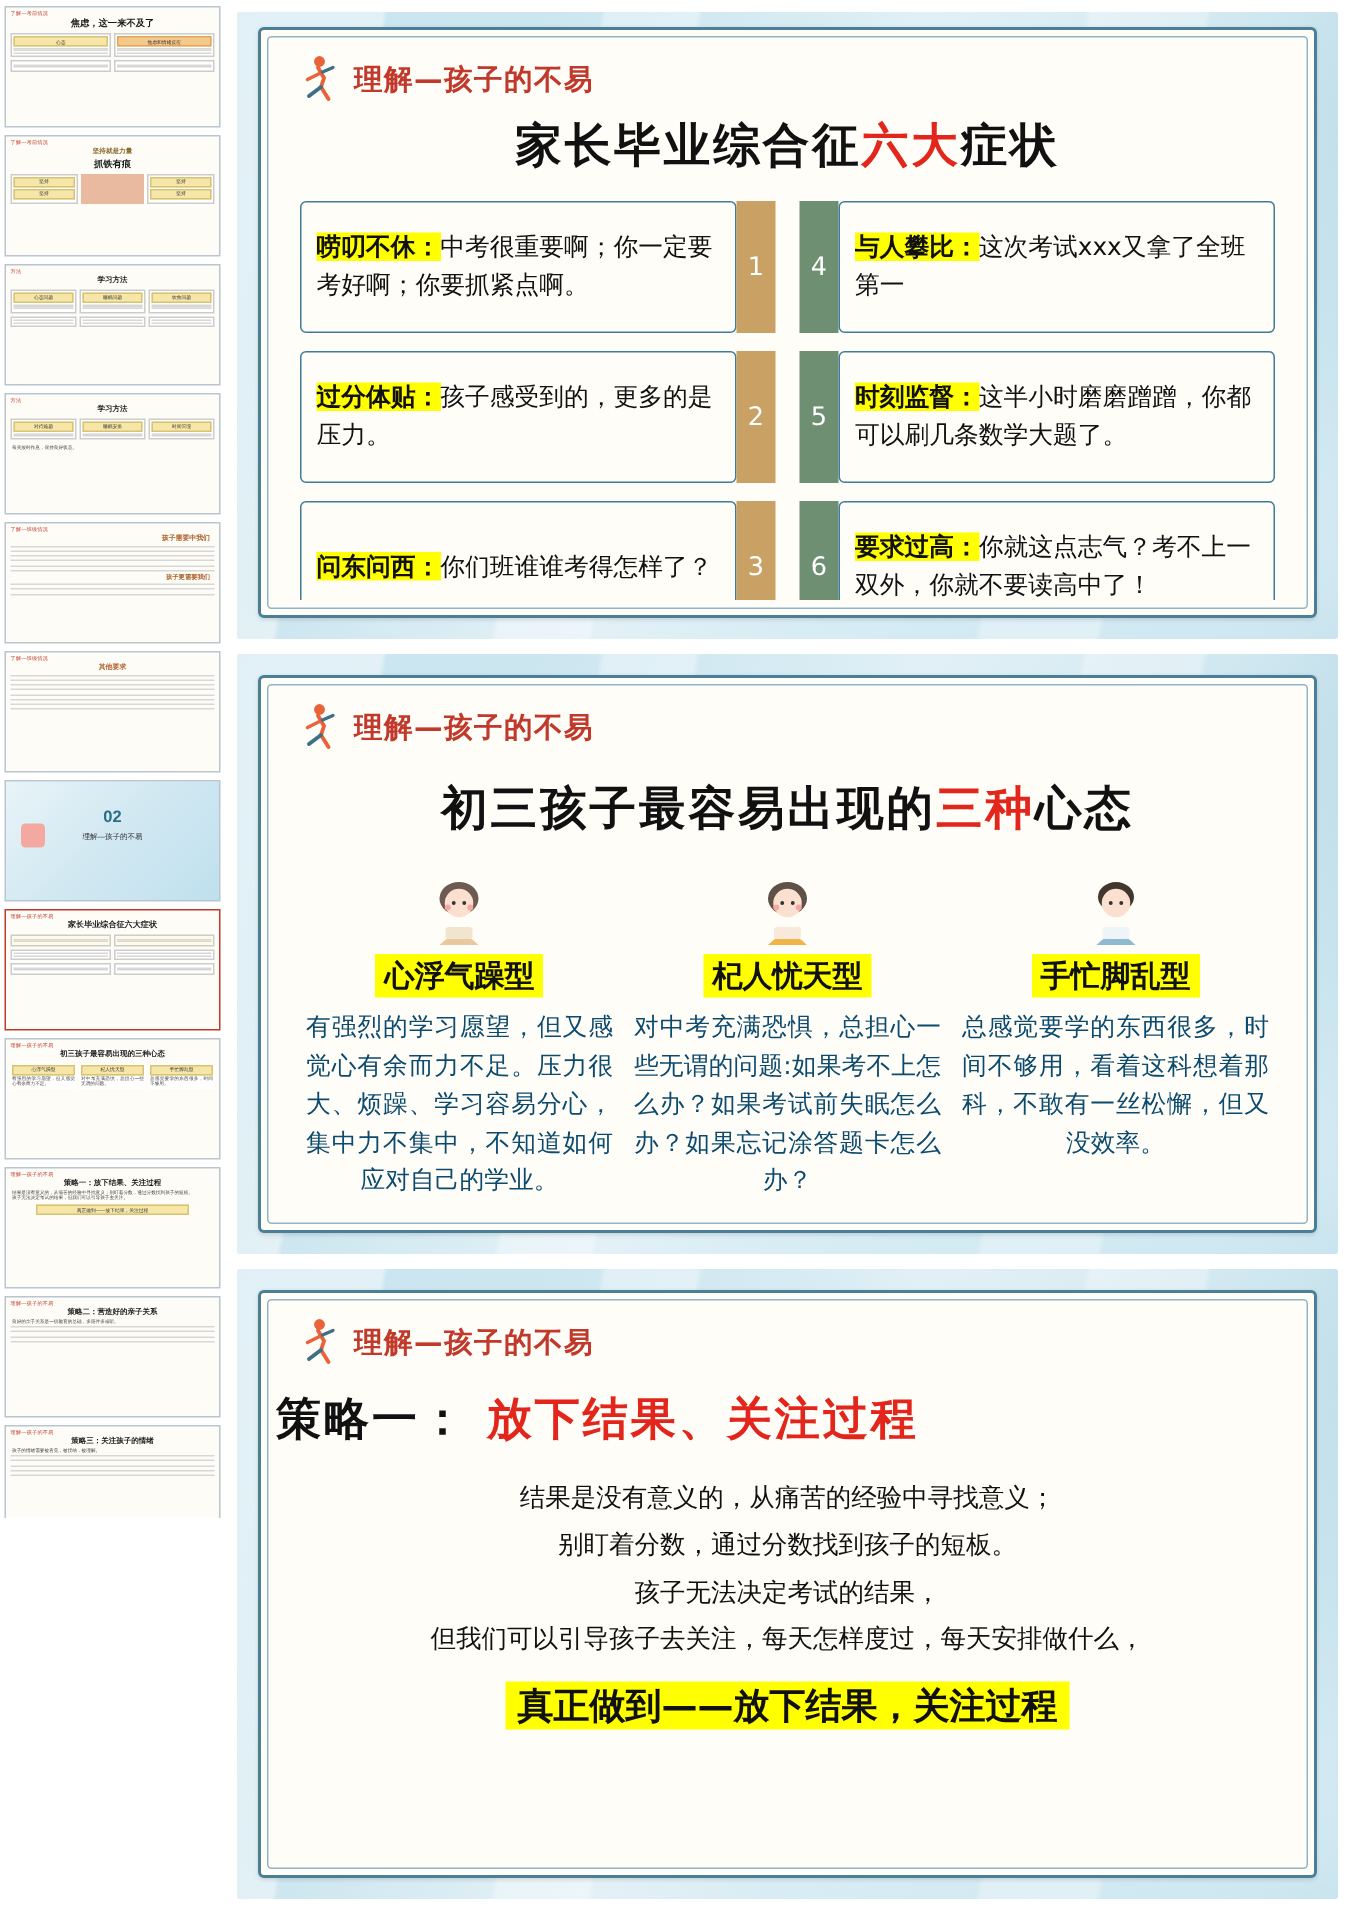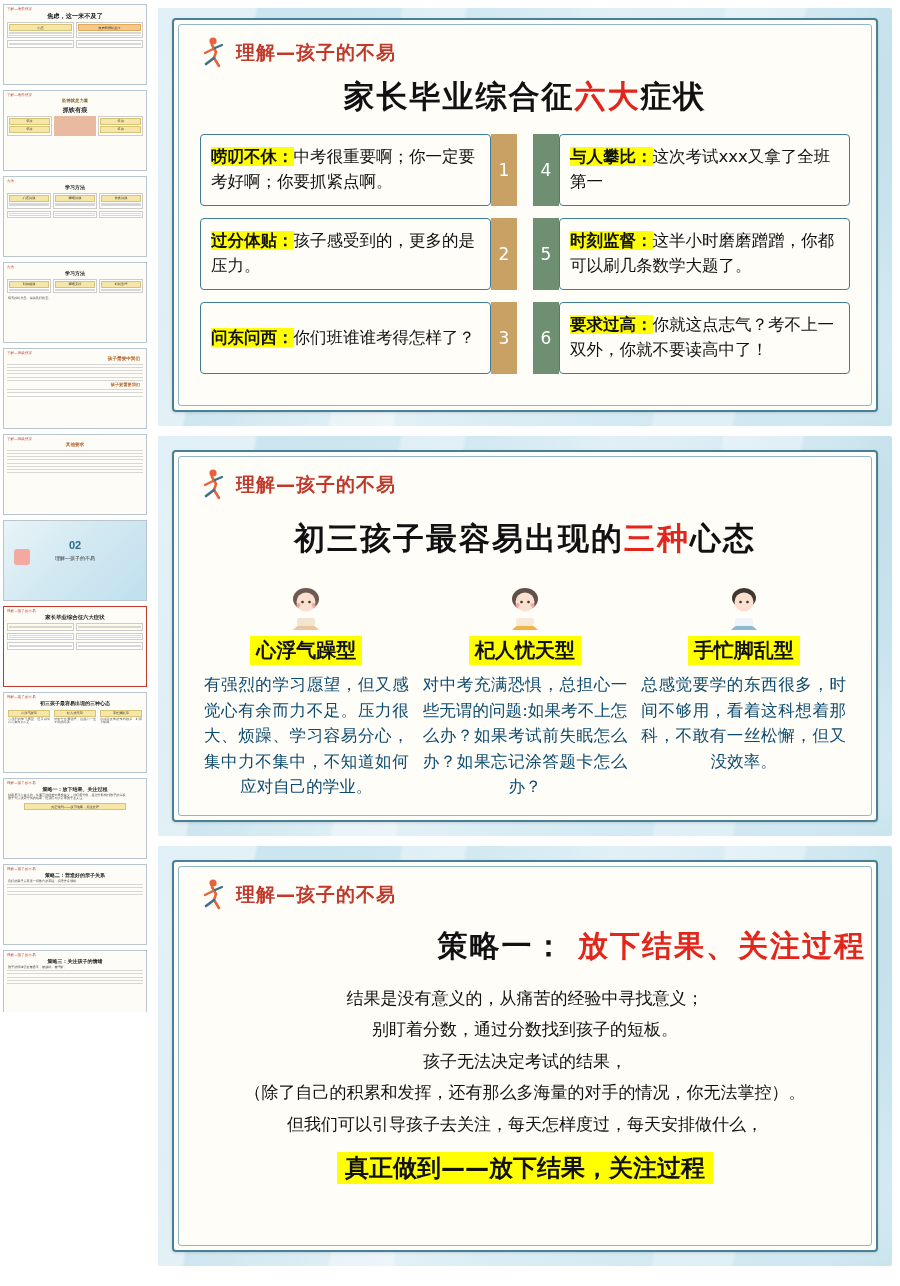--- a/index.html
+++ b/index.html
@@ -201,21 +201,21 @@
   .sym-grid {
     display: grid;
     grid-template-columns: 1fr 1fr;
     column-gap: 16px;
     row-gap: 12px;
     margin: 16px 16px 0 16px;
   }
   .sym {
     display: flex;
     align-items: stretch;
-    height: 72px;
+    height: 88px;
   }
   .sym.rev { flex-direction: row-reverse; }
   .sym-box {
     flex: 1;
     border: 1.5px solid #3f7d96;
     border-radius: 4px;
     padding: 8px 10px;
     font-size: 16.5px;
     line-height: 1.5;
     color: #111;
@@ -268,21 +268,21 @@
     font-size: 16.5px;
     line-height: 1.55;
     color: #0c4a6e;
     text-align: justify;
     text-align-last: center;
     font-family: "DejaVu Sans", sans-serif;
   }
 
   
   .strat-title {
-    text-align: right;
+    text-align: left;
     margin-top: 14px;
     font-size: 30px;
     font-weight: bold;
     letter-spacing: 2px;
     font-family: "DejaVu Sans", sans-serif;
     color: #111;
   }
   .strat-title .red { color: #e2261c; }
   .strat-lines {
     margin: 16px 22px 0 22px;
@@ -730,21 +730,20 @@
 
           <div class="strat-title">
             <span>策略一：</span>
             <span class="red">放下结果、关注过程</span>
           </div>
 
           <div class="strat-lines">
             <div>结果是没有意义的，从痛苦的经验中寻找意义；</div>
             <div>别盯着分数，通过分数找到孩子的短板。</div>
             <div>孩子无法决定考试的结果，</div>
-            <div>（除了自己的积累和发挥，还有那么多海量的对手的情况，你无法掌控）。</div>
             <div>但我们可以引导孩子去关注，每天怎样度过，每天安排做什么，</div>
           </div>
 
           <div class="strat-final">
             <span>真正做到——放下结果，关注过程</span>
           </div>
         </div>
       </div>
     </div>
 

